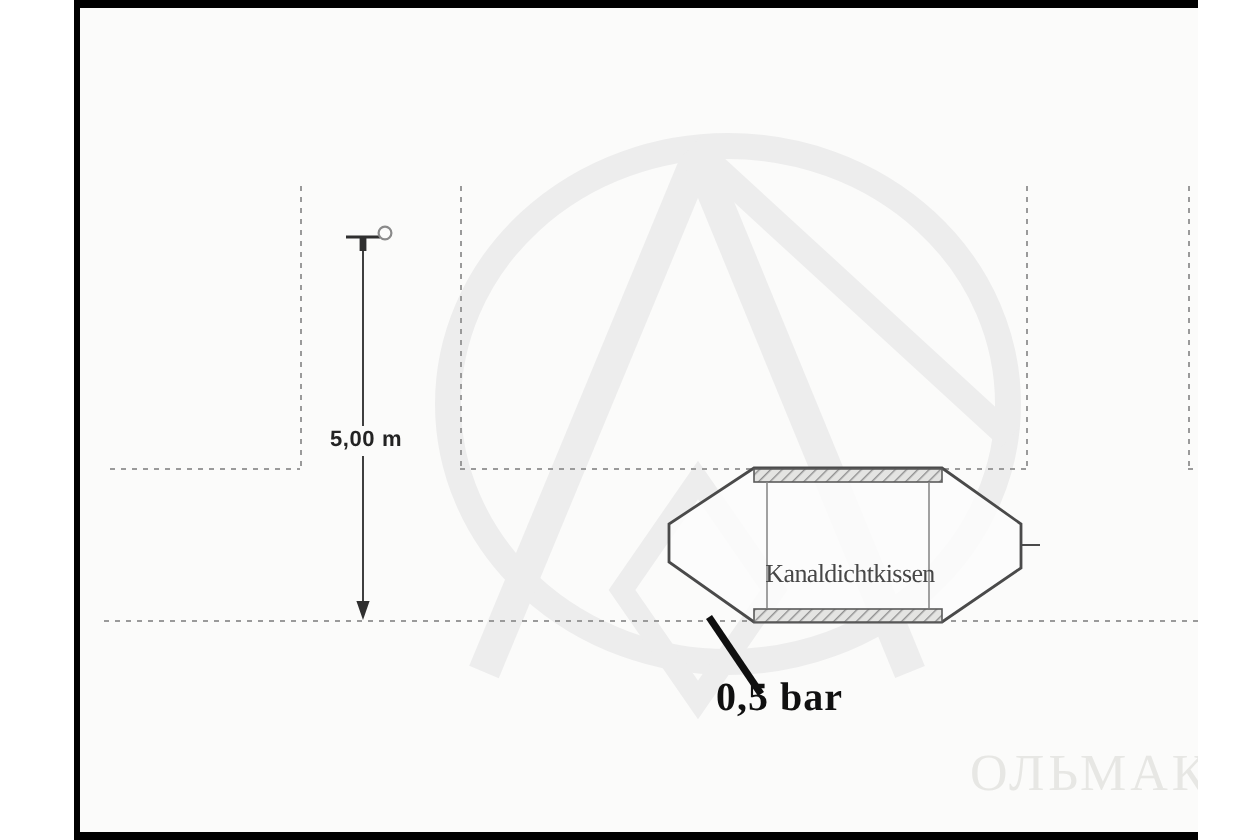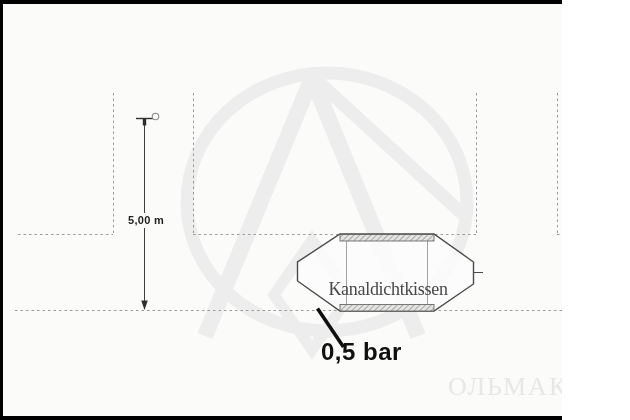--- a/index.html
+++ b/index.html
@@ -2,43 +2,44 @@
 <html><head>
 <meta charset="utf-8">
 <style>
   html,body{margin:0;padding:0;background:#ffffff;}
   .stage{
     position:relative;
     width:562px;height:420px;
     background:#fbfbfa;
     overflow:hidden;
     font-family:"Liberation Sans", sans-serif;
+    margin-left:37px;
   }
   .frame-bar{position:absolute;background:#000;}
   .frame-top{left:0;top:0;width:630px;height:4px;}
   .frame-left{left:0;top:0;width:3px;height:420px;}
   .frame-bottom{left:0;top:416px;width:630px;height:4px;}
   .lbl{position:absolute;white-space:nowrap;}
   .lbl-depth{
     left:146px;top:214px;transform:translateX(-50%);
     font-size:11px;font-weight:bold;color:#232323;letter-spacing:0.3px;
   }
   .lbl-pressure{
     left:321px;top:338px;
-    font-size:24px;font-weight:bold;color:#101010;letter-spacing:0.5px;
+    font-size:20px;font-weight:bold;color:#101010;letter-spacing:0.5px;font-family:Liberation Serif, serif;
   }
   .lbl-title{
     left:387px;top:254px;transform:translateX(-50%);
     font-family:"Liberation Serif", serif;
     font-size:20px;color:#474747;letter-spacing:4px;
   }
   .lbl-subtitle{
     left:388px;top:279px;transform:translateX(-50%);
     font-family:"Liberation Serif", serif;
-    font-size:18px;color:#474747;letter-spacing:-0.3px;
+    font-size:13px;color:#474747;letter-spacing:-0.3px;
   }
   .lbl-watermark{
     left:448px;top:372px;
     font-family:"Liberation Serif", serif;
     font-size:26px;color:#e7e7e4;letter-spacing:2px;
   }
   svg{position:absolute;left:0;top:0;}
 </style>
 </head>
 <body>

